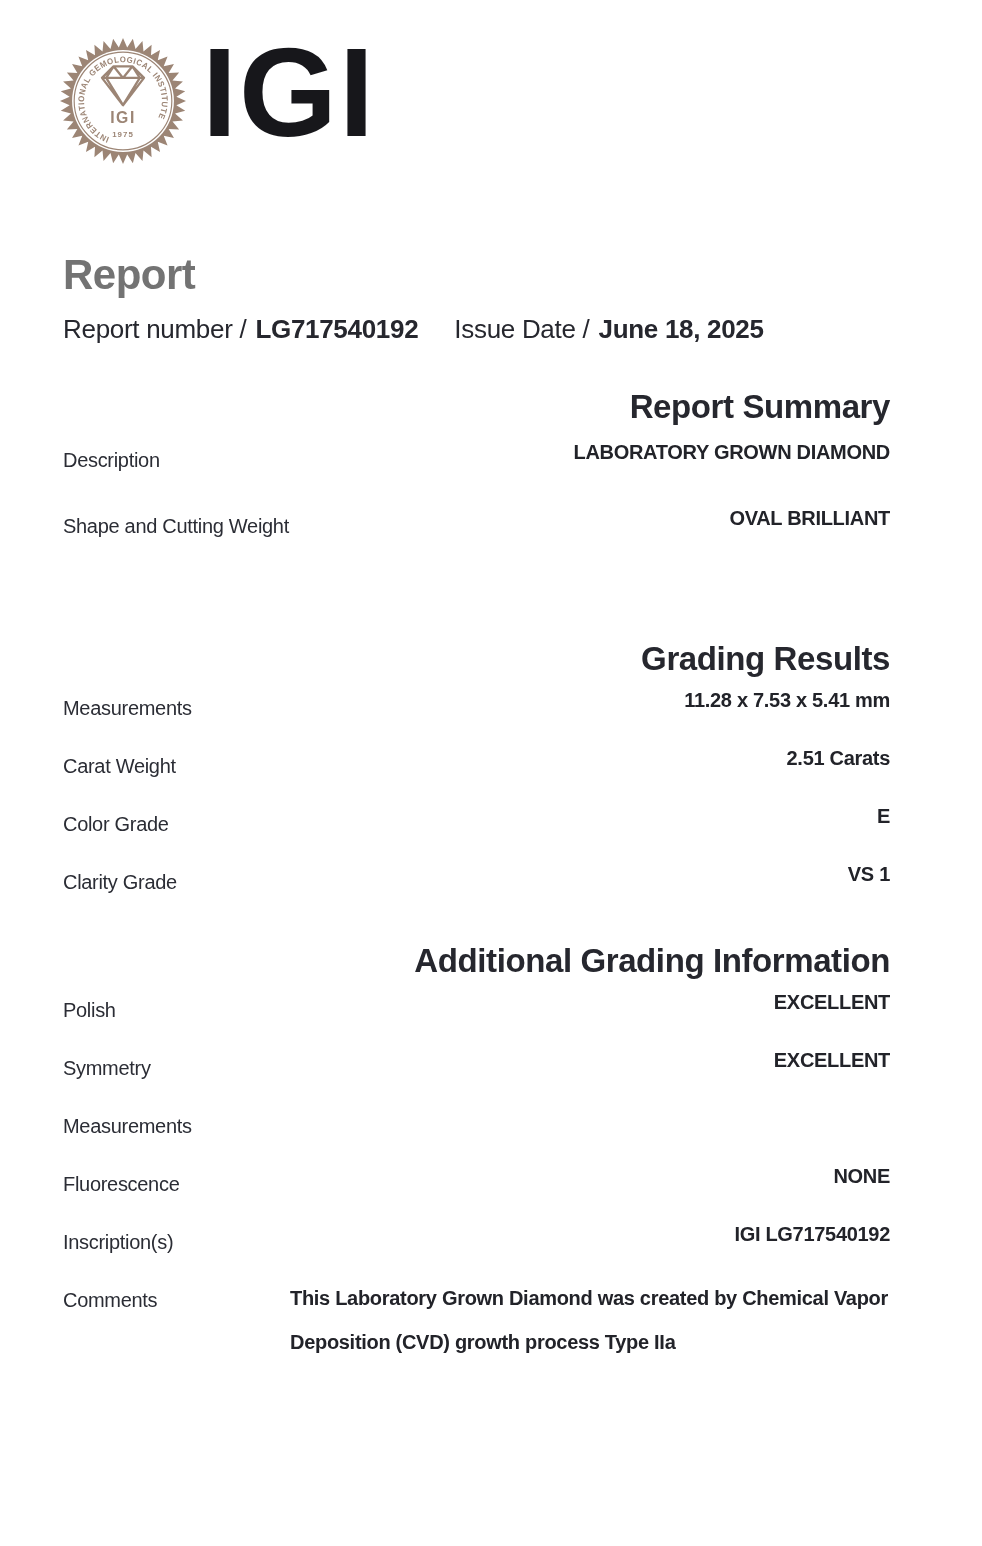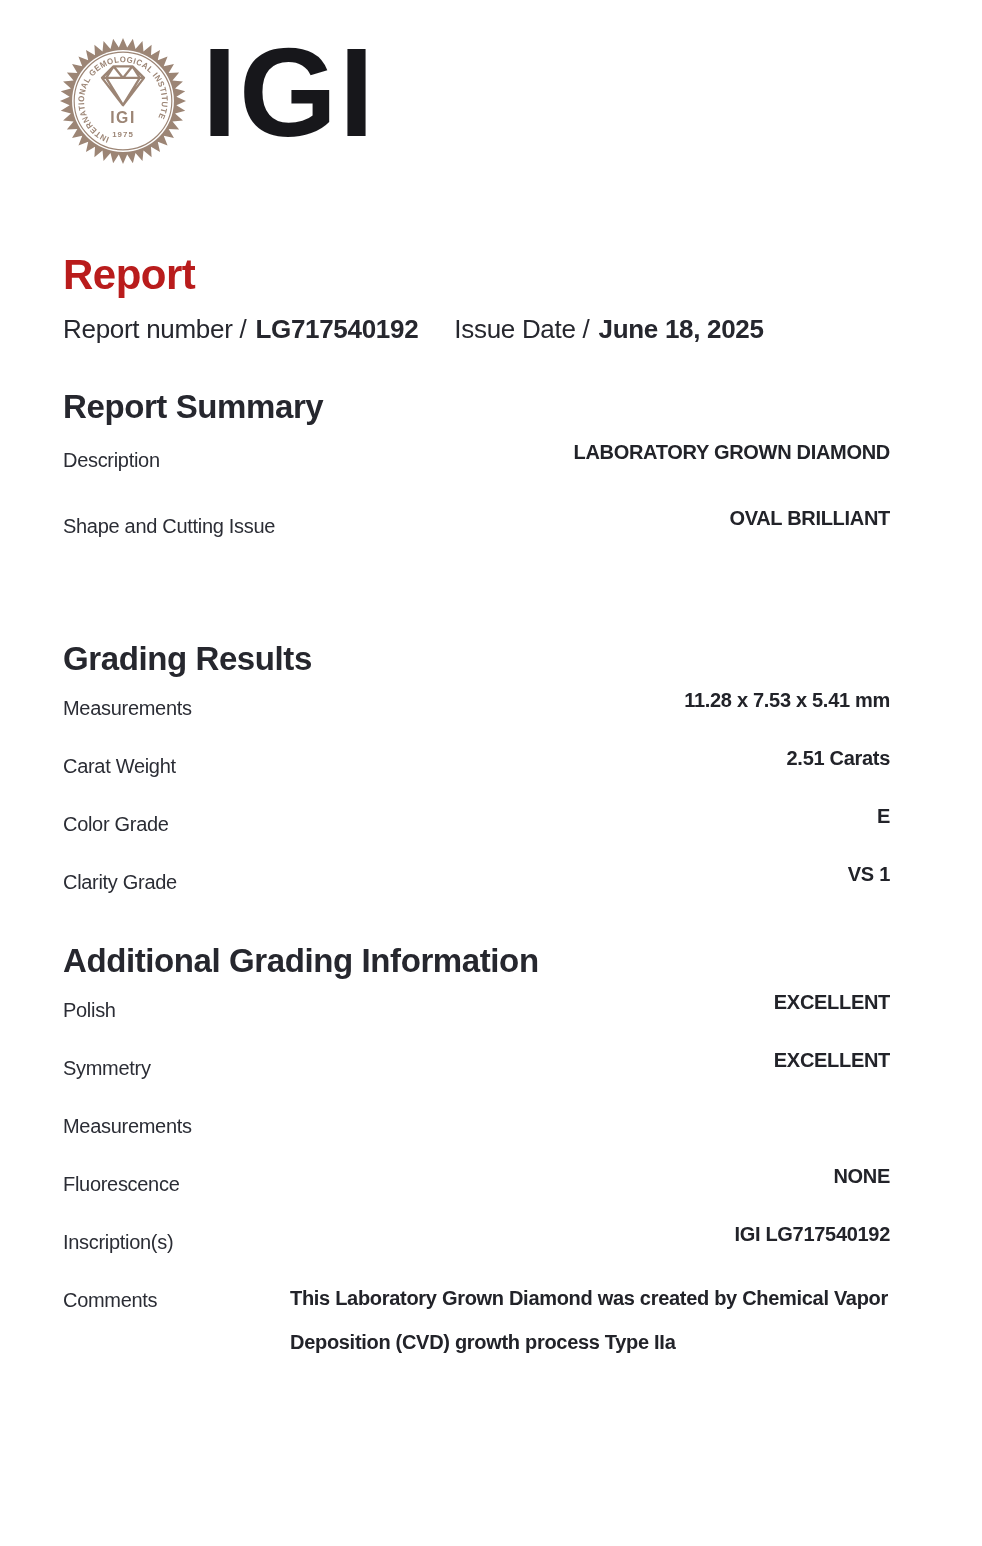--- a/index.html
+++ b/index.html
@@ -41,21 +41,21 @@
     transform: translateY(-8px);
   }
 
   
   .title {
     margin: 88px 0 16px;
     font-size: 42px;
     line-height: 1.1;
     font-weight: 600;
     letter-spacing: -0.5px;
-    color: #b91c1c;
+    color: #737373;
   }
   .meta {
     display: flex;
     align-items: flex-start;
     font-size: 26px;
     letter-spacing: -0.3px;
     margin: 0 0 42px;
     white-space: nowrap;
   }
   .meta .lbl { font-weight: 400; margin-right: 9px; }
@@ -63,20 +63,21 @@
   .meta .spacer { display: inline-block; width: 36px; }
 
   
   h2.section-heading {
     margin: 0;
     font-size: 33px;
     line-height: 40px;
     font-weight: 600;
     letter-spacing: -0.4px;
     color: #26272e;
+    text-align: right;
   }
   section { margin: 0; }
   .section--grading    { margin-top: 80px; }
   .section--additional { margin-top: 30px; }
 
   .row {
     display: flex;
     justify-content: space-between;
     align-items: flex-start;
     font-size: 20px;
@@ -135,21 +136,21 @@
       <span class="val">June 18, 2025</span>
     </div>
 
     <section class="section--summary">
       <h2 class="section-heading">Report Summary</h2>
       <div class="row">
         <span class="label">Description</span>
         <span class="value">LABORATORY GROWN DIAMOND</span>
       </div>
       <div class="row">
-        <span class="label">Shape and Cutting Issue</span>
+        <span class="label">Shape and Cutting Weight</span>
         <span class="value">OVAL BRILLIANT</span>
       </div>
     </section>
 
     <section class="section--grading">
       <h2 class="section-heading">Grading Results</h2>
       <div class="row">
         <span class="label">Measurements</span>
         <span class="value">11.28 x 7.53 x 5.41 mm</span>
       </div>

